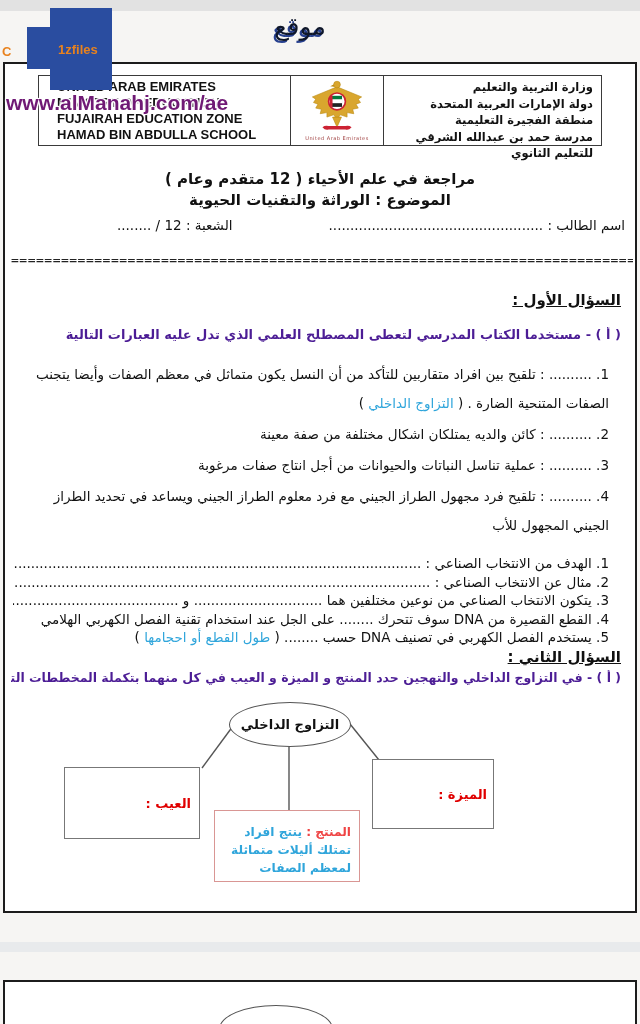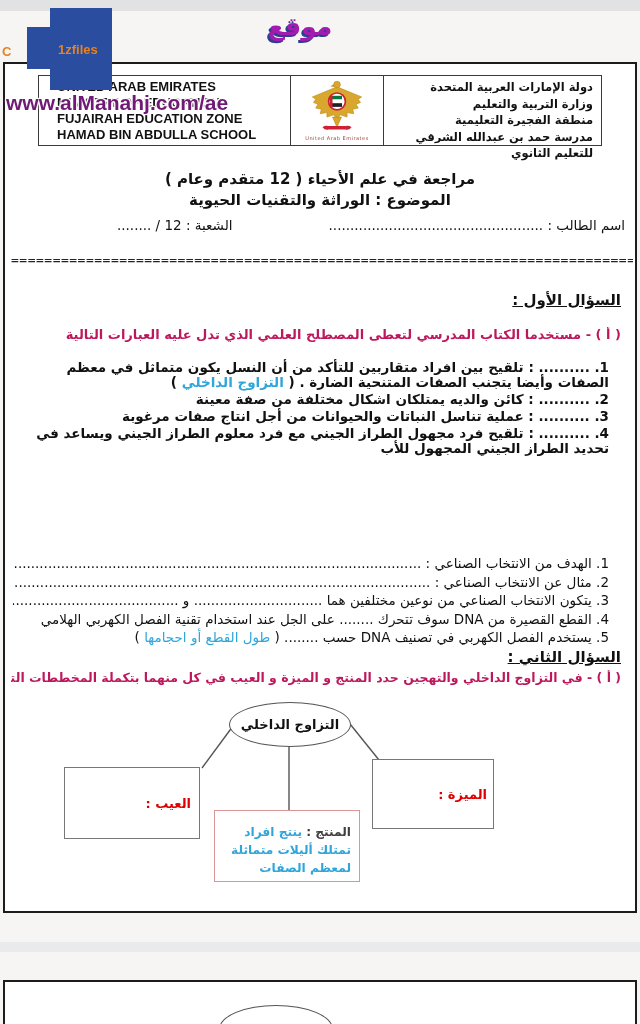--- a/index.html
+++ b/index.html
@@ -18,21 +18,21 @@
   #page2{top:980px;height:60px;overflow:hidden;}
 
   
   .wm-rect{position:absolute;background:#2a4da0;z-index:5;}
   #wm-rect1{left:50px;top:8px;width:62px;height:82px;}
   #wm-rect2{left:27px;top:27px;width:40px;height:42px;}
   .wm-frag{position:absolute;color:#e8821e;font-weight:bold;font-size:13px;z-index:6;font-family:"Liberation Sans",sans-serif;}
   #wm-frag-left{left:2px;top:44px;}
   #wm-frag-right{left:58px;top:42px;}
   .wm-site{position:absolute;top:12px;left:200px;width:200px;text-align:center;z-index:5;
-    color:#a21caf;font-weight:bold;direction:rtl;
+    color:#0f172a;font-weight:normal;direction:rtl;
     text-shadow:-2px 2px 0 #27408f;}
   .wm-site .l1{font-size:25px;line-height:30px;}
   .wm-site .l2{font-size:21px;line-height:26px;}
   .wm-url{position:absolute;top:91px;left:6px;z-index:6;
     font-family:"Liberation Sans",sans-serif;font-weight:bold;font-size:21px;color:#701a75;
     text-shadow:0 0 2px #fff,0 0 3px #fff,1px 1px 0 #fff,-1px -1px 0 #fff,1px -1px 0 #fff,-1px 1px 0 #fff;}
 
   
   .htable{position:absolute;top:11px;left:33px;width:564px;height:71px;display:flex;
     border:1px solid #3a3a3a;box-sizing:border-box;background:#fff;}
@@ -50,46 +50,46 @@
   .namerow{position:absolute;top:153px;left:0;width:100%;box-sizing:border-box;
     padding:0 10px 0 112px;direction:rtl;display:flex;justify-content:space-between;
     font-size:13.5px;white-space:nowrap;}
 
   .sep{position:absolute;top:188px;left:6px;width:622px;overflow:hidden;white-space:nowrap;
     font-family:"DejaVu Sans Mono",monospace;font-size:13px;letter-spacing:.5px;color:#222;}
 
   .qhead{position:absolute;right:14px;direction:rtl;font-weight:bold;font-size:15px;text-decoration:underline;margin-left:8px;}
   #q1head{top:227px;}
   #q2head{top:584px;}
-  .redline{position:absolute;right:14px;direction:rtl;color:#be185d;font-weight:bold;
+  .redline{position:absolute;right:14px;direction:rtl;color:#4c1d95;font-weight:bold;
     font-size:13px;white-space:nowrap;overflow:hidden;left:6px;text-align:right;}
   #q1a{top:263px;}
   #qchead{top:461px;font-size:13.5px;}
   #q2a{top:606px;font-size:12.5px;}
 
   .items{position:absolute;direction:rtl;text-align:right;}
-  #itemsA{top:296px;right:26px;left:24px;font-size:13.5px;line-height:15px;font-weight:bold;}
+  #itemsA{top:296px;right:26px;left:24px;font-size:13.5px;line-height:29px;}
   #itemsA .item{margin-bottom:2px;}
   #itemsC{top:490px;right:26px;left:8px;font-size:13.5px;line-height:18.5px;}
   .item.nowrap{white-space:nowrap;overflow:hidden;}
   .ans{color:#2fa5db;}
 
   
   #diagram{position:absolute;top:630px;left:0;width:634px;height:215px;}
   #diagram svg.lines{position:absolute;left:0;top:0;width:634px;height:215px;}
   .oval{position:absolute;left:224px;top:8px;width:120px;height:43px;border:1.5px solid #555;
     border-radius:50%;background:#fff;display:flex;align-items:center;justify-content:center;
     font-weight:bold;font-size:13px;direction:rtl;}
   .dbox{position:absolute;border:1px solid #777;box-sizing:border-box;background:#fff;
     direction:rtl;display:flex;align-items:center;color:#e00000;font-weight:bold;font-size:13px;}
   #box-adv{left:367px;top:65px;width:122px;height:70px;padding-right:6px;}
   #box-dis{left:59px;top:73px;width:136px;height:72px;padding-right:8px;}
   #box-prod{left:209px;top:116px;width:146px;height:72px;border:1px solid #d99694;
     display:block;padding:12px 8px 0 6px;font-size:12.2px;line-height:18px;font-weight:bold;}
-  #box-prod .lbl{color:#404040;}
+  #box-prod .lbl{color:#ef4444;}
 
   
   .oval2{position:absolute;left:214px;top:23px;width:112px;height:46px;border:1.5px solid #555;border-radius:50%;background:#fff;}
 </style>
 </head>
 <body>
 
 <div class="topstrip"></div>
 <div class="between-band"></div>
 
@@ -122,22 +122,22 @@
           <rect x="41" y="34.6" width="18" height="6.6" fill="#ffffff" stroke="#ccc" stroke-width="0.3"></rect>
           <rect x="41" y="41.2" width="18" height="6.6" fill="#222222"></rect>
           <rect x="37" y="28" width="5" height="19.8" fill="#cc2233"></rect>
         </g>
         <path d="M42 66 L50 84 L58 66 Z" fill="#d9a62e" stroke="#b8860b" stroke-width="1"></path>
         <path d="M24 84 q5 -4 11 -2 l30 0 q6 -2 11 2 q-5 6 -11 4 l-30 0 q-6 2 -11 -4 Z" fill="#cc2233"></path>
       </svg>
       <div class="emblem-caption">United Arab Emirates</div>
     </div>
     <div class="hcell-ar">
+      <div>وزارة التربية والتعليم</div>
       <div>دولة الإمارات العربية المتحدة</div>
-      <div>وزارة التربية والتعليم</div>
       <div>منطقة الفجيرة التعليمية</div>
       <div>مدرسة حمد بن عبدالله الشرقي للتعليم الثانوي</div>
     </div>
   </div>
 
   <div class="title">
     <div>مراجعة في علم الأحياء ( 12 متقدم وعام )</div>
     <div>الموضوع : الوراثة والتقنيات الحيوية</div>
   </div>
 

